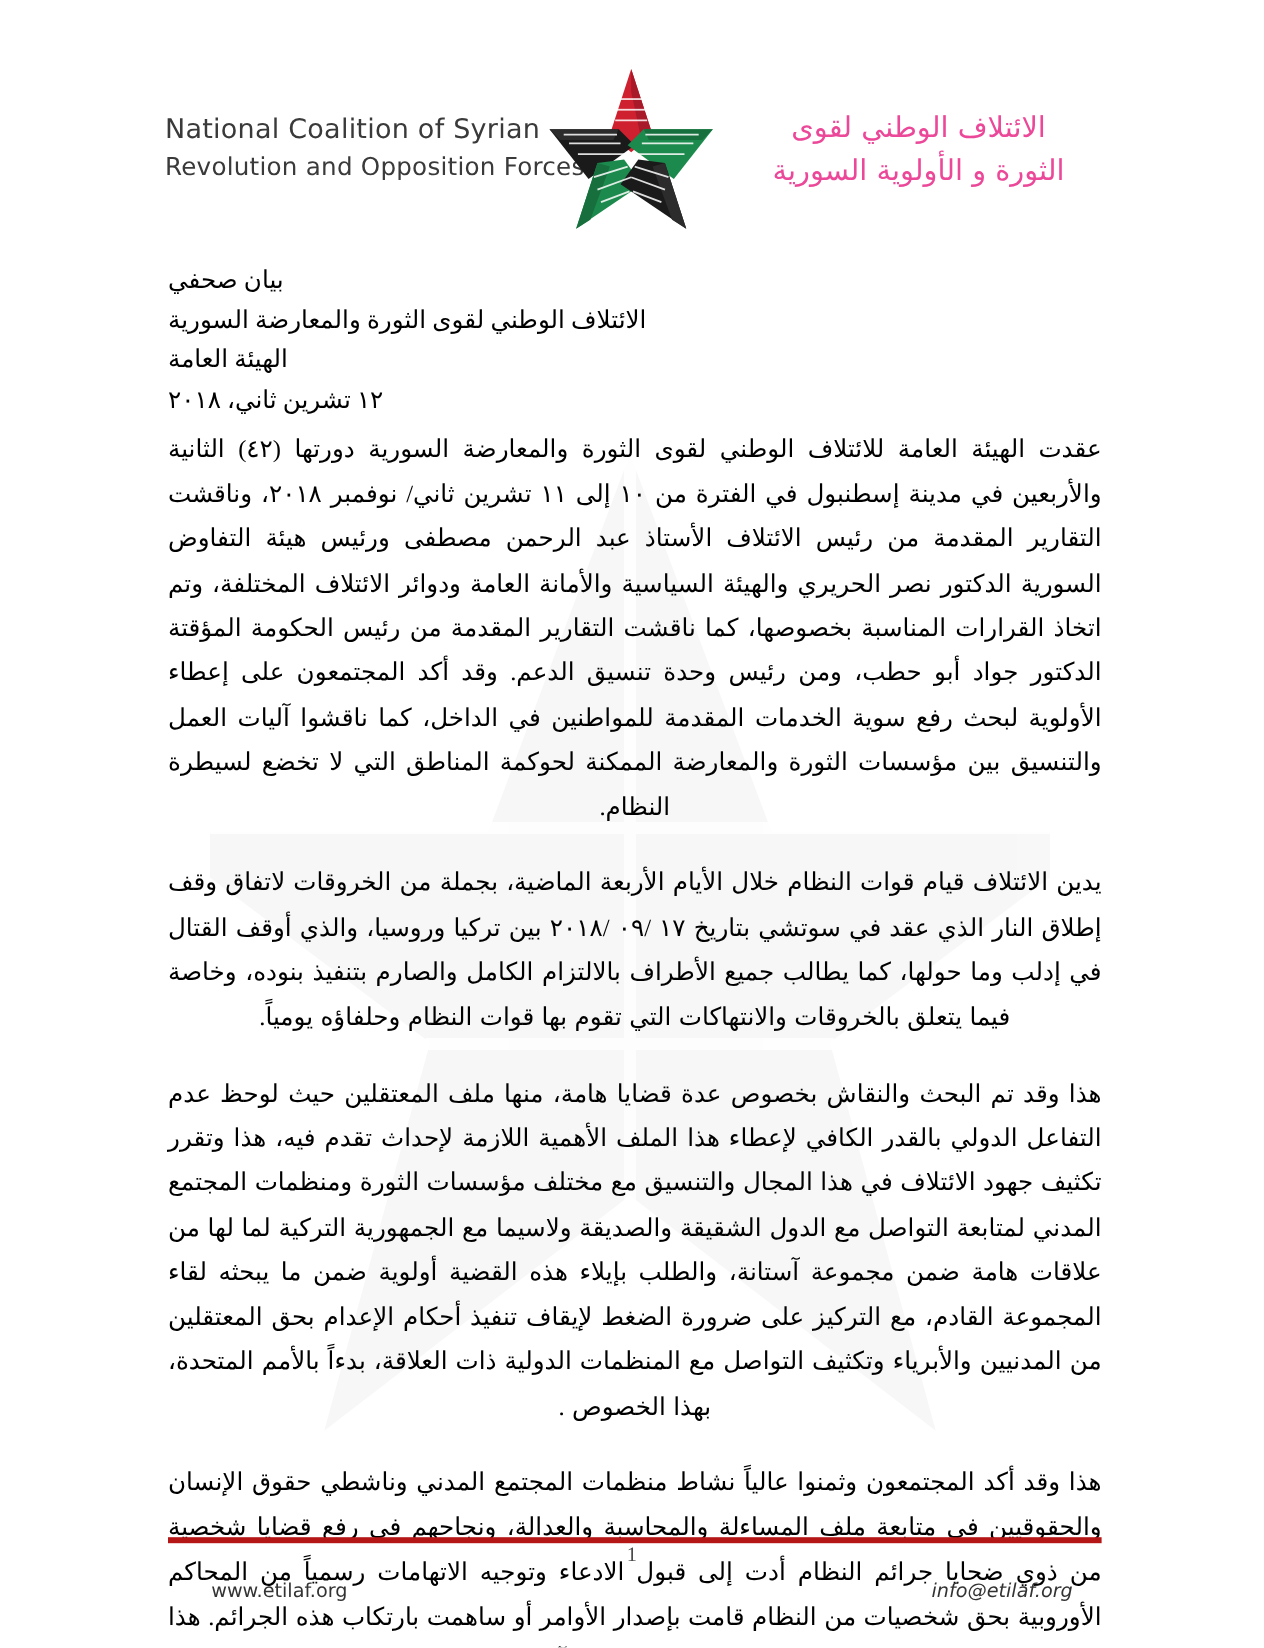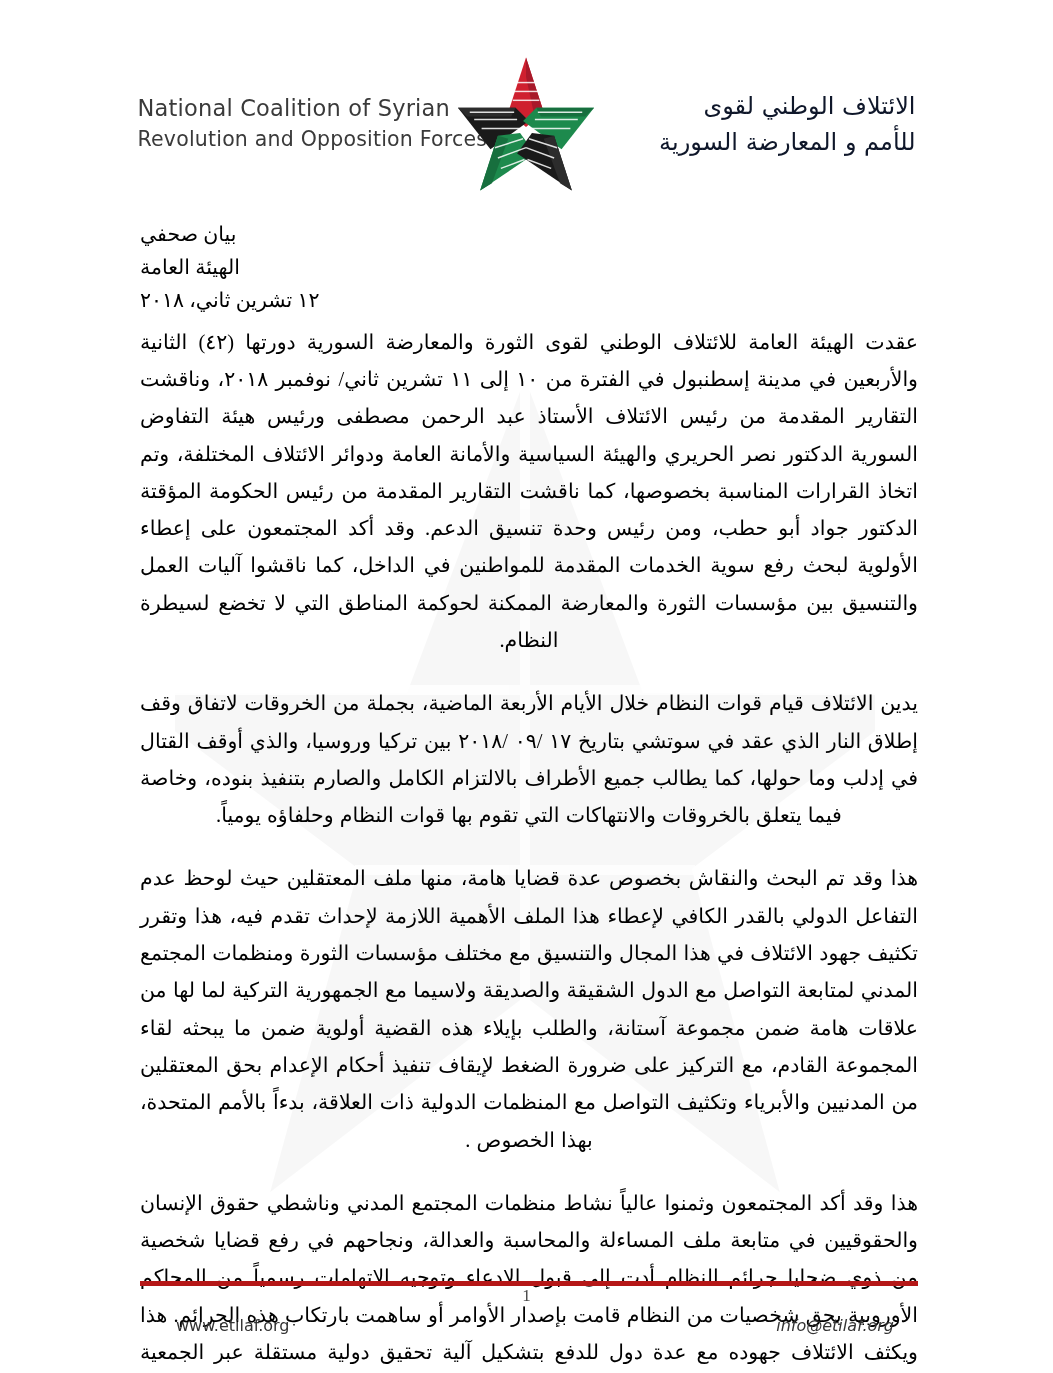--- a/index.html
+++ b/index.html
@@ -59,22 +59,22 @@
 
   .logo-mark {
     width: 148px;
     height: 148px;
     flex: 0 0 148px;
   }
 
   .logo-ar {
     direction: rtl;
     font-family: "DejaVu Sans", "Liberation Sans", sans-serif;
-    color: #0f172a;
-    text-align: right;
+    color: #ec4899;
+    text-align: center;
     line-height: 1.5;
     margin-left: 16px;
     width: 300px;
   }
   .logo-ar .l1 { font-size: 24px; letter-spacing: 1.2px; white-space: nowrap;}
   .logo-ar .l2 { font-size: 24px; letter-spacing: 0.6px; white-space: nowrap;}
 
   
   .content {
     position: absolute;
@@ -209,28 +209,29 @@
             <path d="M66,160 L98,148"></path>
           <path d="M142,132 L104,120"></path>
             <path d="M138,146 L100,132"></path>
             <path d="M134,160 L102,148"></path>
         </g>
       </g>
     </svg>
 
     <div class="logo-ar">
       <div class="l1">الائتلاف الوطني لقوى</div>
-      <div class="l2">للأمم و المعارضة السورية</div>
+      <div class="l2">الثورة و الأولوية السورية</div>
     </div>
   </div>
 
   <div class="content">
 
     <div class="meta">
       <div>بيان صحفي</div>
+      <div>الائتلاف الوطني لقوى الثورة والمعارضة السورية</div>
       <div>الهيئة العامة</div>
       <div>١٢ تشرين ثاني، ٢٠١٨</div>
     </div>
 
 
     <p class="para">عقدت الهيئة العامة للائتلاف الوطني لقوى الثورة والمعارضة السورية دورتها (٤٢) الثانية والأربعين في مدينة إسطنبول في الفترة من ١٠ إلى ١١ تشرين ثاني/ نوفمبر ٢٠١٨، وناقشت التقارير المقدمة من رئيس الائتلاف الأستاذ عبد الرحمن مصطفى ورئيس هيئة التفاوض السورية الدكتور نصر الحريري والهيئة السياسية والأمانة العامة ودوائر الائتلاف المختلفة، وتم اتخاذ القرارات المناسبة بخصوصها، كما ناقشت التقارير المقدمة من رئيس الحكومة المؤقتة الدكتور جواد أبو حطب، ومن رئيس وحدة تنسيق الدعم. وقد أكد المجتمعون على إعطاء الأولوية لبحث رفع سوية الخدمات المقدمة للمواطنين في الداخل، كما ناقشوا آليات العمل والتنسيق بين مؤسسات الثورة والمعارضة الممكنة لحوكمة المناطق التي لا تخضع لسيطرة النظام.</p>
     <p class="para">يدين الائتلاف قيام قوات النظام خلال الأيام الأربعة الماضية، بجملة من الخروقات لاتفاق وقف إطلاق النار الذي عقد في سوتشي بتاريخ ١٧ /٠٩ /٢٠١٨ بين تركيا وروسيا، والذي أوقف القتال في إدلب وما حولها، كما يطالب جميع الأطراف بالالتزام الكامل والصارم بتنفيذ بنوده، وخاصة فيما يتعلق بالخروقات والانتهاكات التي تقوم بها قوات النظام وحلفاؤه يومياً.</p>
     <p class="para">هذا وقد تم البحث والنقاش بخصوص عدة قضايا هامة، منها ملف المعتقلين حيث لوحظ عدم التفاعل الدولي بالقدر الكافي لإعطاء هذا الملف الأهمية اللازمة لإحداث تقدم فيه، هذا وتقرر تكثيف جهود الائتلاف في هذا المجال والتنسيق مع مختلف مؤسسات الثورة ومنظمات المجتمع المدني لمتابعة التواصل مع الدول الشقيقة والصديقة ولاسيما مع الجمهورية التركية لما لها من علاقات هامة ضمن مجموعة آستانة، والطلب بإيلاء هذه القضية أولوية ضمن ما يبحثه لقاء المجموعة القادم، مع التركيز على ضرورة الضغط لإيقاف تنفيذ أحكام الإعدام بحق المعتقلين من المدنيين والأبرياء وتكثيف التواصل مع المنظمات الدولية ذات العلاقة، بدءاً بالأمم المتحدة، بهذا الخصوص .</p>
     <p class="para">هذا وقد أكد المجتمعون وثمنوا عالياً نشاط منظمات المجتمع المدني وناشطي حقوق الإنسان والحقوقيين في متابعة ملف المساءلة والمحاسبة والعدالة، ونجاحهم في رفع قضايا شخصية من ذوي ضحايا جرائم النظام أدت إلى قبول الادعاء وتوجيه الاتهامات رسمياً من المحاكم الأوروبية بحق شخصيات من النظام قامت بإصدار الأوامر أو ساهمت بارتكاب هذه الجرائم. هذا ويكثف الائتلاف جهوده مع عدة دول للدفع بتشكيل آلية تحقيق دولية مستقلة عبر الجمعية العامة للأمم المتحدة .</p>
   </div>

